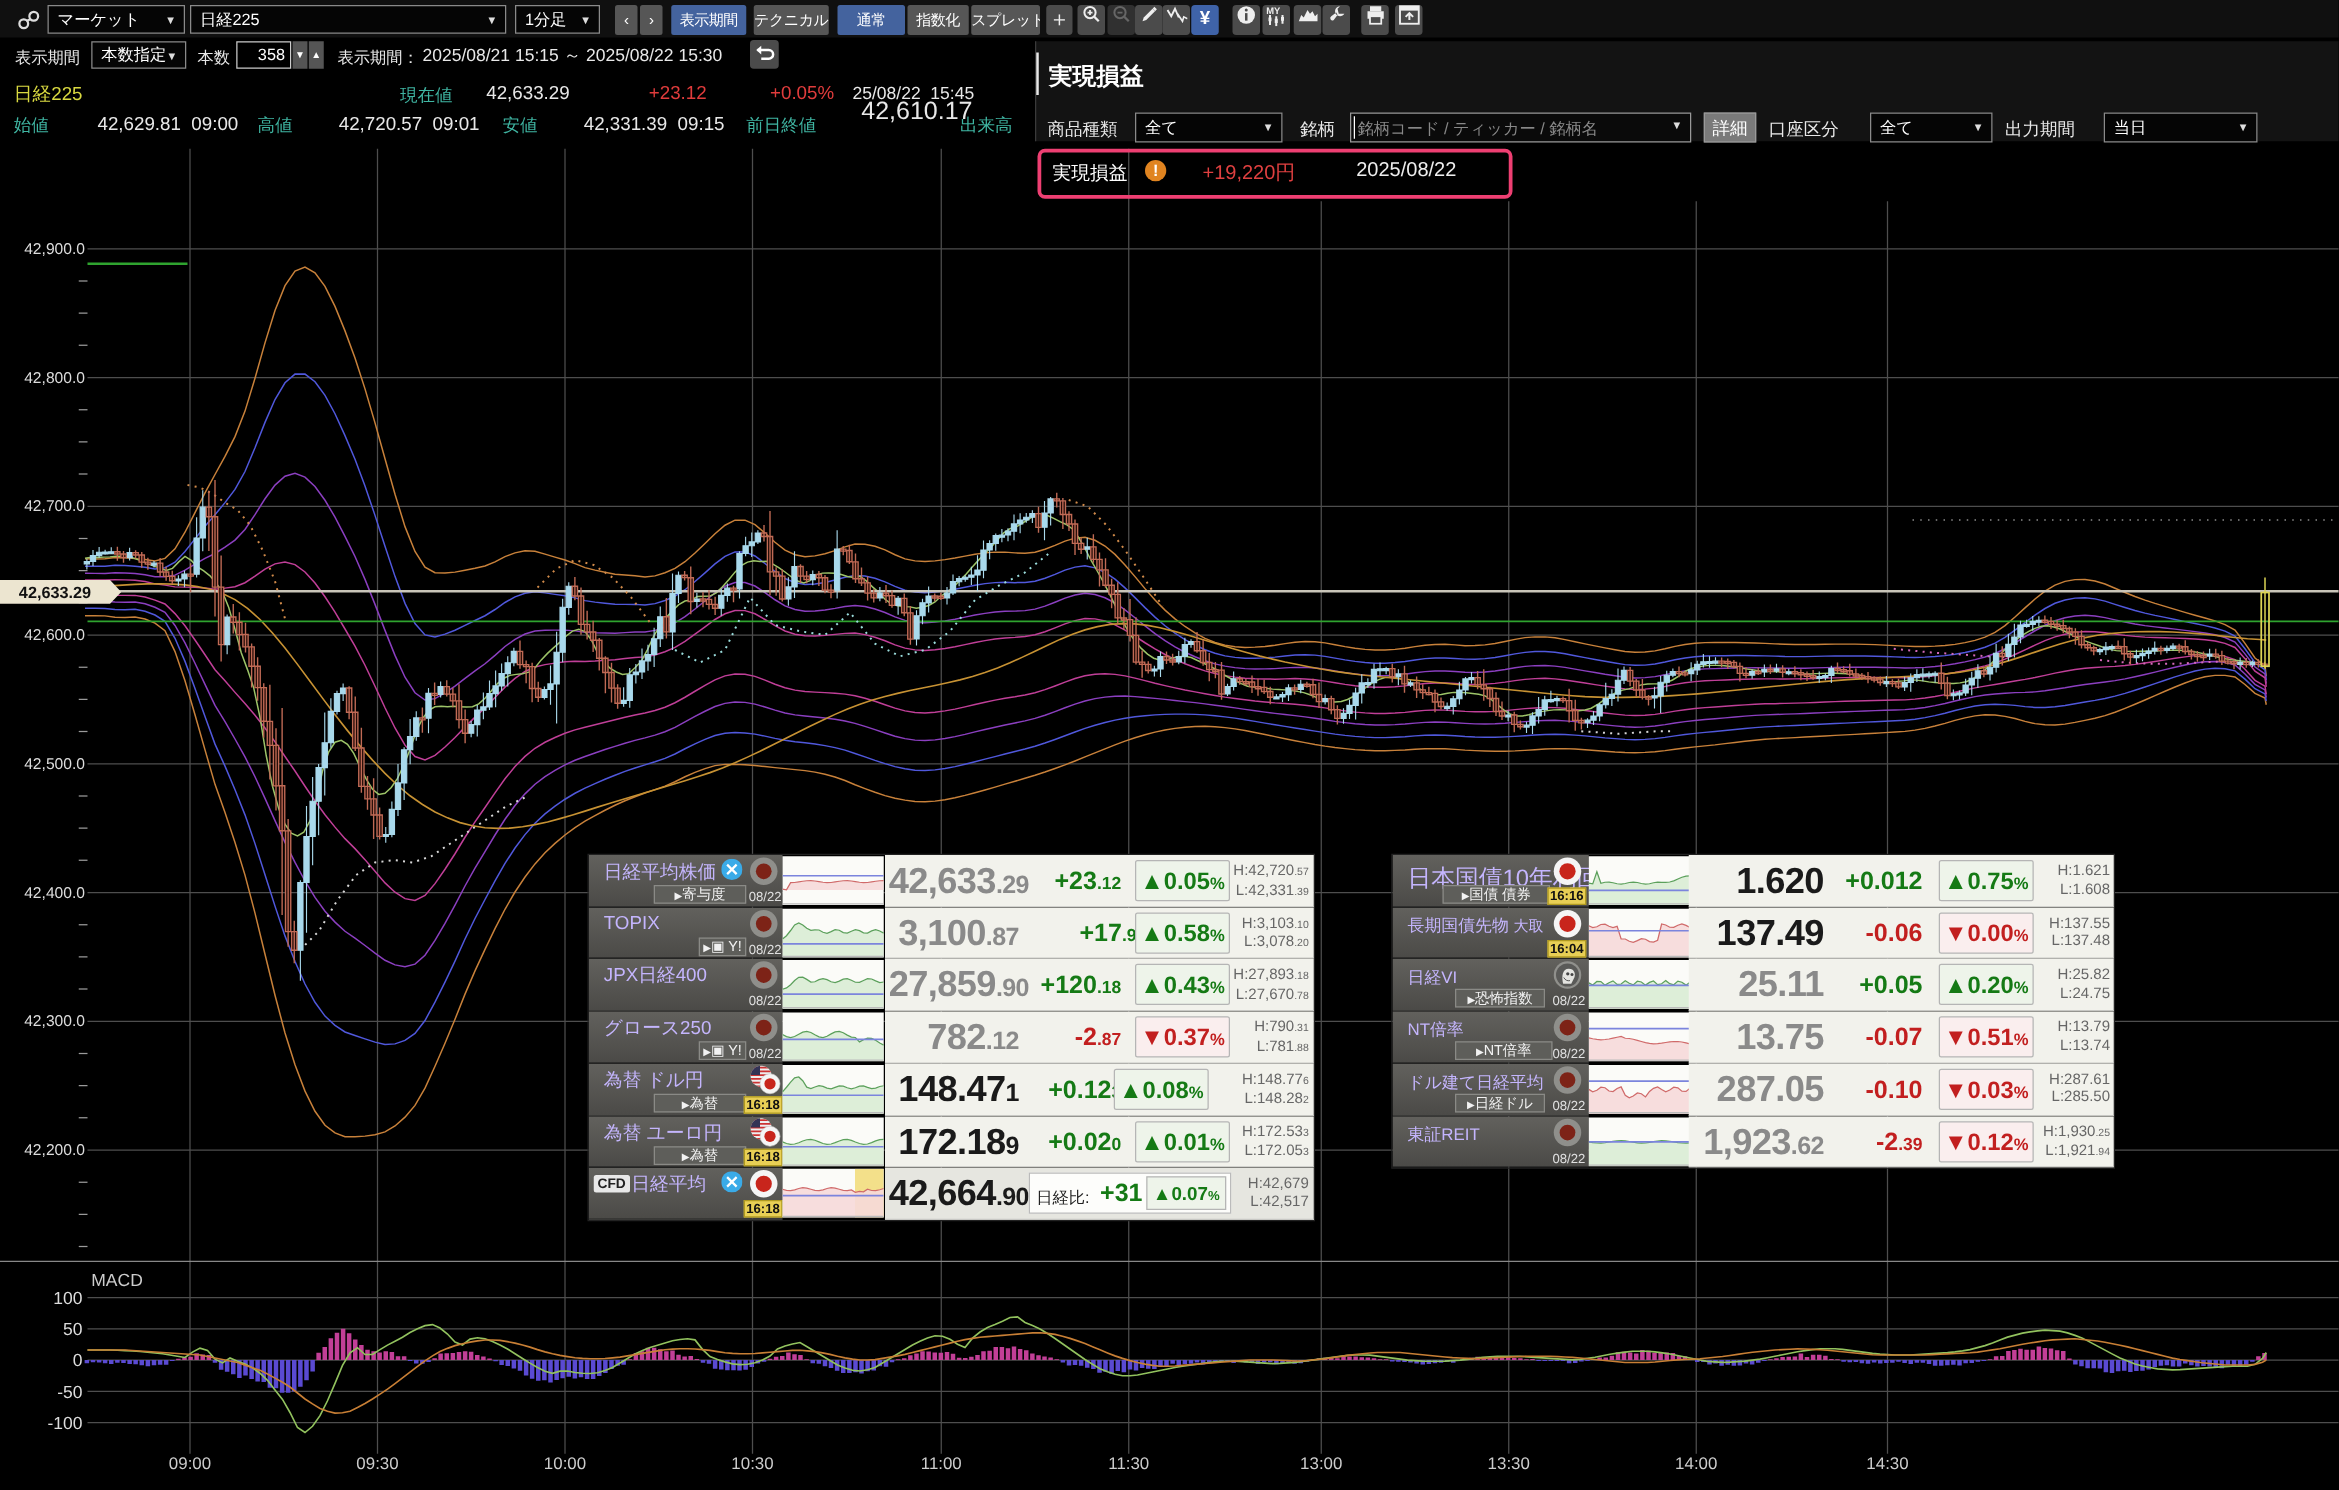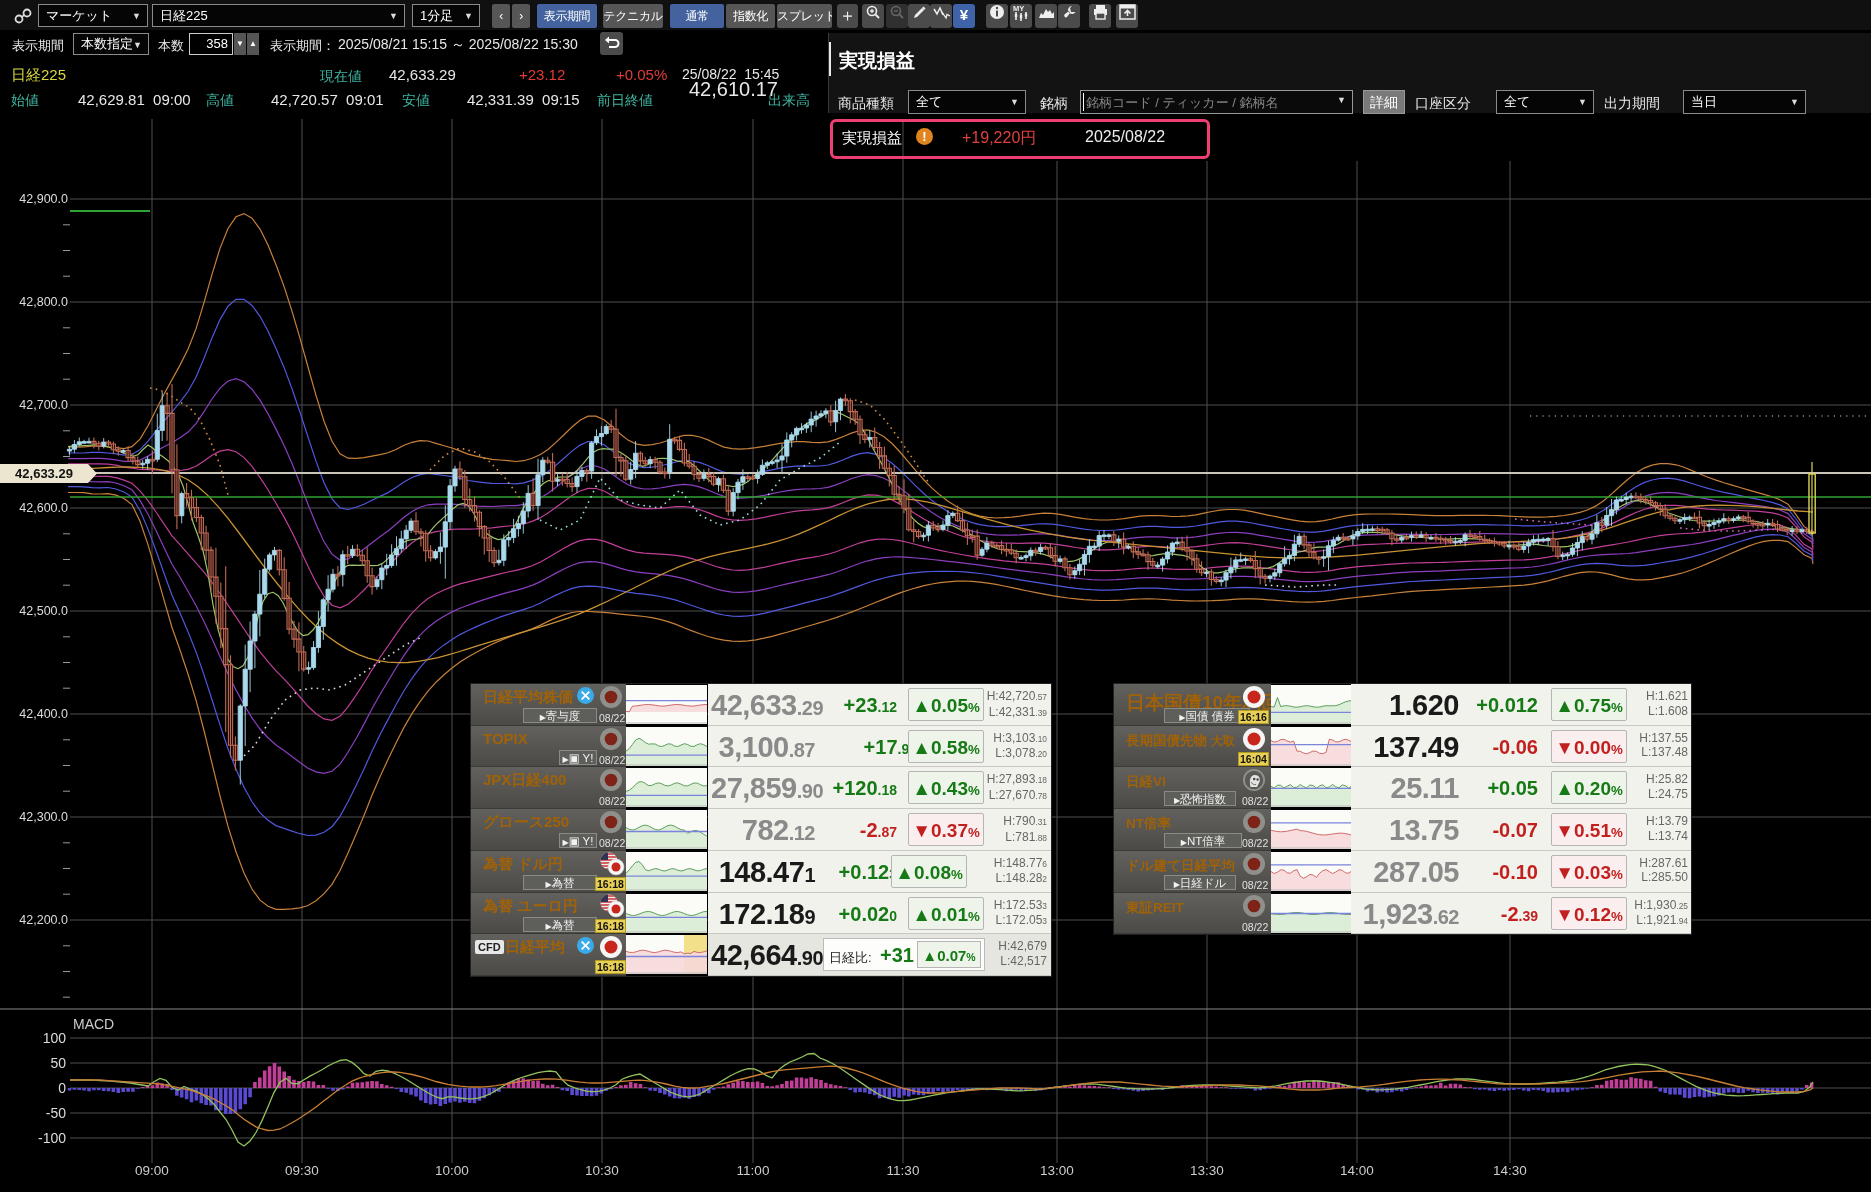--- a/index.html
+++ b/index.html
@@ -5,21 +5,21 @@
 .abs{position:absolute}
 .dd{position:absolute;height:23px;background:#050505;border:1px solid #8a8a8a;color:#fff;font-size:13px;line-height:21px;padding-left:7px}
 .dd:after{content:"▼";position:absolute;right:6px;top:0;font-size:9px;color:#ddd;line-height:22px}
 .btn{position:absolute;height:24px;background:#565656;color:#fff;font-size:12px;letter-spacing:-0.4px;text-align:center;line-height:24px;border-radius:2px;white-space:nowrap;overflow:hidden}
 .btn.blue{background:#44639e}
 .ibtn{position:absolute;width:21px;height:24px;background:#4b4b4b;color:#eee;border-radius:3px;text-align:center;font-size:15px;line-height:24px}
 .lbl{position:absolute;color:#e8e8e8;font-size:13px}
 .teal{color:#3fb5a2}
 .red{color:#e03c3c}
 .pnl-row{position:relative;height:41.71px;overflow:hidden}
-.nm{position:absolute;left:12px;top:4px;color:#a16207;font-weight:bold;font-size:15px;letter-spacing:0px;white-space:nowrap}
+.nm{position:absolute;left:12px;top:4px;color:#c4b5fd;font-weight:normal;font-size:15px;letter-spacing:0px;white-space:nowrap}
 .sub{position:absolute;height:15px;background:#5e5e5a;border:1px solid #8a8a86;color:#f2f2f2;font-size:11.5px;line-height:14px;text-align:center}
 .dt{position:absolute;color:#e0e0e0;font-size:10.5px}
 .ts{position:absolute;background:#e8cf55;color:#111;font-size:10.5px;font-weight:bold;padding:0 1px;border:1px solid #b09a20;line-height:12px}
 .bigv{position:absolute;font-size:29px;font-weight:bold;text-align:right;letter-spacing:-0.5px}
 .chg{position:absolute;font-size:20px;font-weight:bold;text-align:right}
 .pct{position:absolute;width:76px;height:33px;top:4px;border:1px solid #b5b5b5;border-radius:2px;font-size:19px;font-weight:bold;text-align:center;line-height:33px}
 .hl{position:absolute;font-size:12px;color:#666;text-align:right;line-height:14.5px}
 .grn{color:#157a15}.rd{color:#c21f1f}
 .pctg{background:#eef4ea;color:#157a15}.pctr{background:#faeeee;color:#c21f1f}
 sm{font-size:70%}
@@ -441,21 +441,21 @@
         <span style="position:absolute;left:56px;top:5px;width:34px;text-align:right;font-size:20px;font-weight:bold;color:#157a15">+31</span>
         <span style="position:absolute;right:3px;top:2px;width:64px;height:27px;border:1px solid #b5b5b5;background:#eef4ea;color:#157a15;font-size:15px;font-weight:bold;text-align:center;line-height:27px">▲0.07<sm>%</sm></span>
       </div>
       <div class="hl" style="right:4px;top:5px;width:110px">H:42,679<br>L:42,517</div>
     </div>
   </div>
 <div class="abs" style="left:1113px;top:683px;width:579px;border:1px solid #222">
     <div class="pnl-row">
       <div class="abs" style="left:0;top:0;width:157px;height:41.71px;background:linear-gradient(#62615d,#4b4a47);border-bottom:1px solid #3a3a38"></div>
       <div class="nm" style="font-size:19px;top:6px">日本国債10年利回り</div>
-      <div class="sub" style="left:50px;top:24px;width:86px"><span style="font-size:8px">▶</span>国債 債券</div>
+      <div class="sub" style="left:40px;top:24px;width:86px"><span style="font-size:8px">▶</span>国債 債券</div>
       <div class="abs" style="left:128px;top:1px"><svg width="24" height="24">
           <circle cx="12" cy="12" r="11" fill="#f5f5f5"></circle>
           <circle cx="12" cy="12" r="6.5" fill="#c8251c"></circle>
         </svg></div>
       <div class="ts" style="left:124px;top:26px">16:16</div>
       <div class="abs" style="left:157px;top:1px;width:80px;height:40px"><svg width="81" height="39" viewBox="0 0 81 39" style="background:#fbfbf8">
           <path d="M0 39 L0.0,21.5 3.2,22.1 6.5,12.4 9.7,21.6 13.0,20.8 16.2,20.7 19.4,21.2 22.7,22.0 25.9,22.2 29.2,21.8 32.4,21.0 35.6,20.7 38.9,21.0 42.1,21.8 45.4,22.2 48.6,22.0 51.8,21.2 55.1,20.7 58.3,20.8 61.6,20.8 64.8,20.6 68.0,19.7 71.3,18.2 74.5,16.8 77.8,15.9 81.0,15.7 L81 39 Z" fill="#d9ecd4" opacity="0.9"></path>
           <polyline points="0.0,21.5 3.2,22.1 6.5,12.4 9.7,21.6 13.0,20.8 16.2,20.7 19.4,21.2 22.7,22.0 25.9,22.2 29.2,21.8 32.4,21.0 35.6,20.7 38.9,21.0 42.1,21.8 45.4,22.2 48.6,22.0 51.8,21.2 55.1,20.7 58.3,20.8 61.6,20.8 64.8,20.6 68.0,19.7 71.3,18.2 74.5,16.8 77.8,15.9 81.0,15.7" fill="none" stroke="#5ba05b" stroke-width="1"></polyline>
           <line x1="0" y1="27.3" x2="81" y2="27.3" stroke="#7b84dd" stroke-width="1.3"></line>
           <line x1="0" y1="38" x2="81" y2="38" stroke="#bbb" stroke-width="1"></line>

